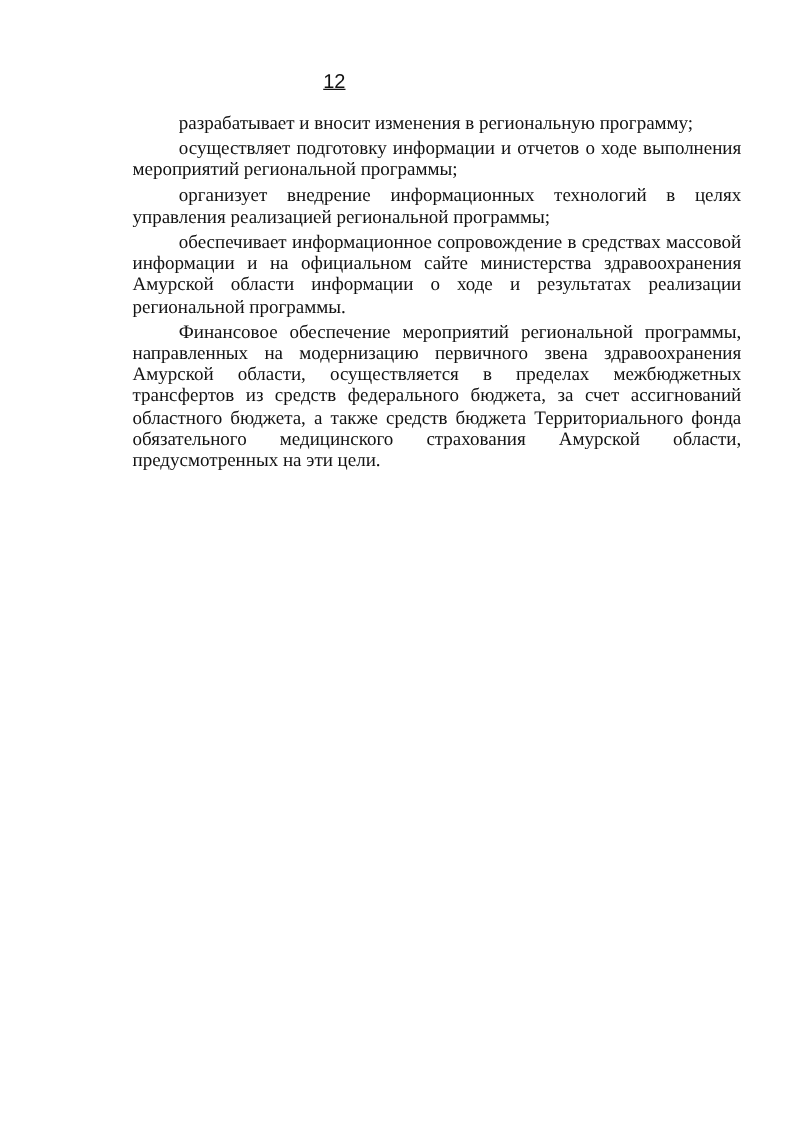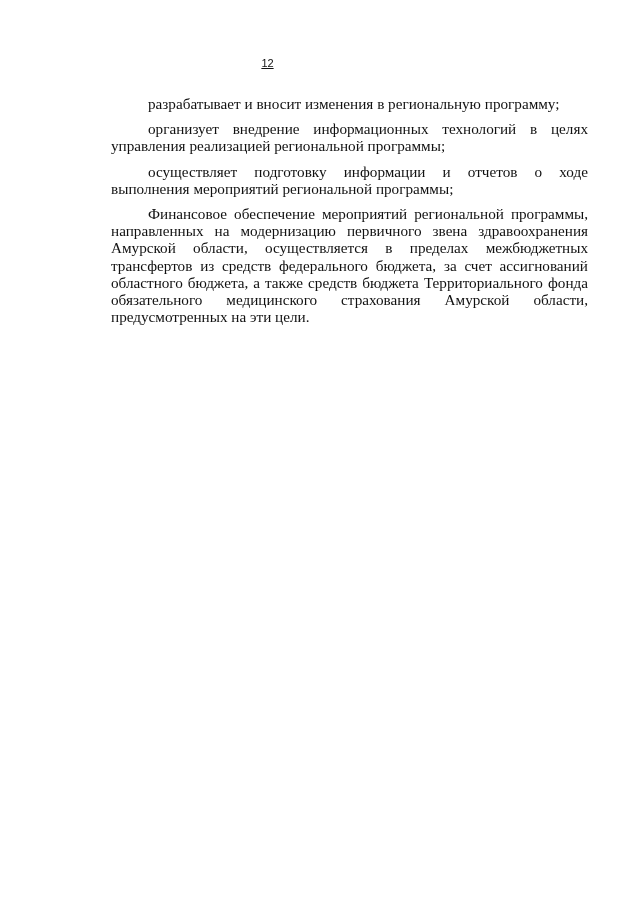--- a/index.html
+++ b/index.html
@@ -5,34 +5,35 @@
     html, body { margin: 0; padding: 0; background: #ffffff; }
     body { width: 640px; height: 905px; position: relative; overflow: hidden; }
     .page {
       position: absolute; left: 0; top: 0; width: 640px; height: 905px;
       background: #ffffff;
     }
     .page-number {
       position: absolute; top: 57px; left: 0; width: 535px;
       text-align: center;
       font-family: "Liberation Sans", sans-serif;
-      font-size: 11px; color: #111; text-decoration: underline;
+      font-size: 16px; color: #111; text-decoration: underline;
     }
     .body-text {
       position: absolute; top: 87px; left: 103px; width: 493px;
       font-family: "Liberation Serif", serif;
       font-size: 15.2px; line-height: 17.2px; color: #111;
       text-align: justify;
     }
-    .para { margin: 8px; text-indent: 37px; }
+    .para { margin: 3px; text-indent: 37px; }
   </style>
 </head>
 <body>
 
 <div class="page">
   <div class="page-number">12</div>
   <div class="body-text">
     <p class="para">разрабатывает и вносит изменения в региональную программу;</p>
+    <p class="para">осуществляет подготовку информации и отчетов о ходе выполнения мероприятий региональной программы;</p>
     <p class="para">организует внедрение информационных технологий в целях управления реализацией региональной программы;</p>
-    <p class="para">осуществляет подготовку информации и отчетов о ходе выполнения мероприятий региональной программы;</p>
+    <p class="para">обеспечивает информационное сопровождение в средствах массовой информации и на официальном сайте министерства здравоохранения Амурской области информации о ходе и результатах реализации региональной программы.</p>
     <p class="para">Финансовое обеспечение мероприятий региональной программы, направленных на модернизацию первичного звена здравоохранения Амурской области, осуществляется в пределах межбюджетных трансфертов из средств федерального бюджета, за счет ассигнований областного бюджета, а также средств бюджета Территориального фонда обязательного медицинского страхования Амурской области, предусмотренных на эти цели.</p>
   </div>
 </div>
 
 </body></html>

